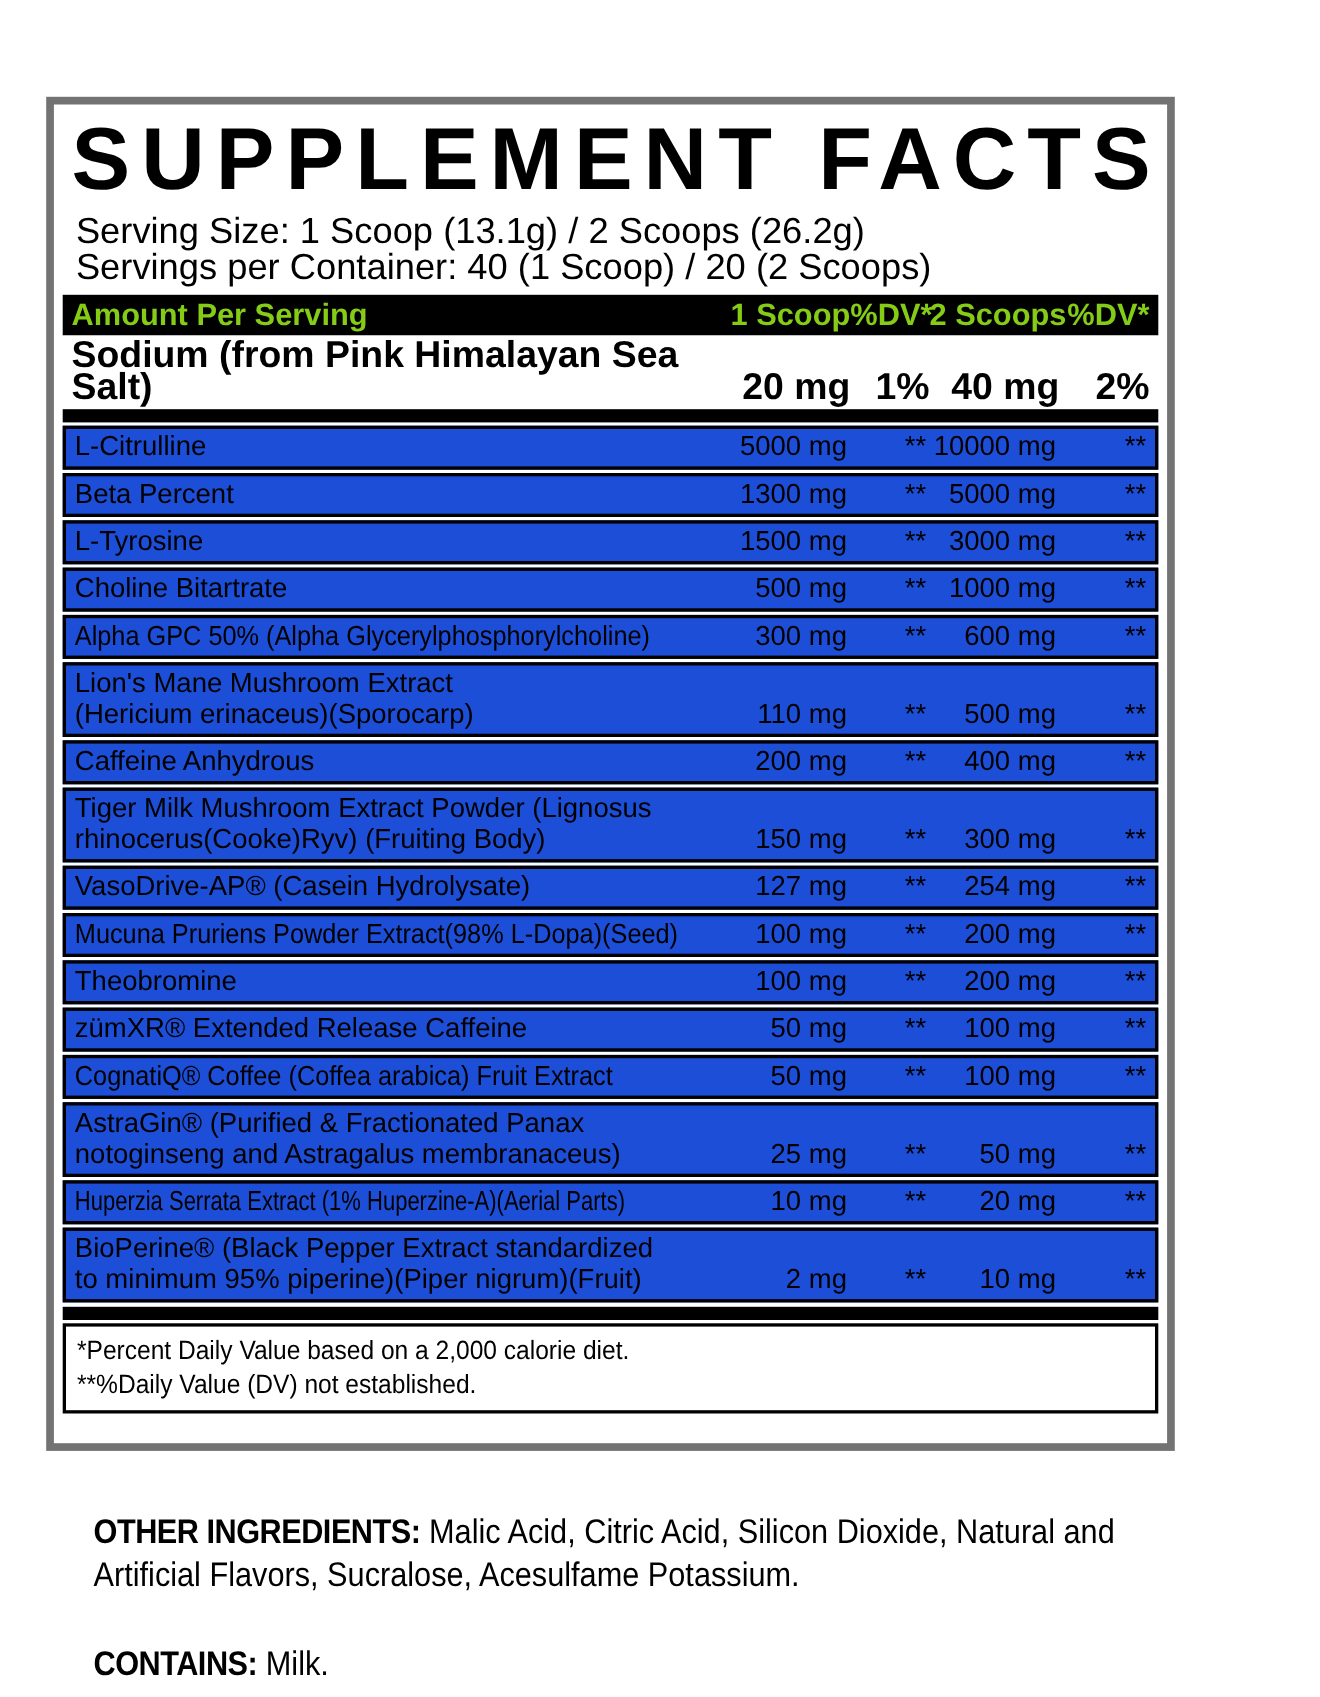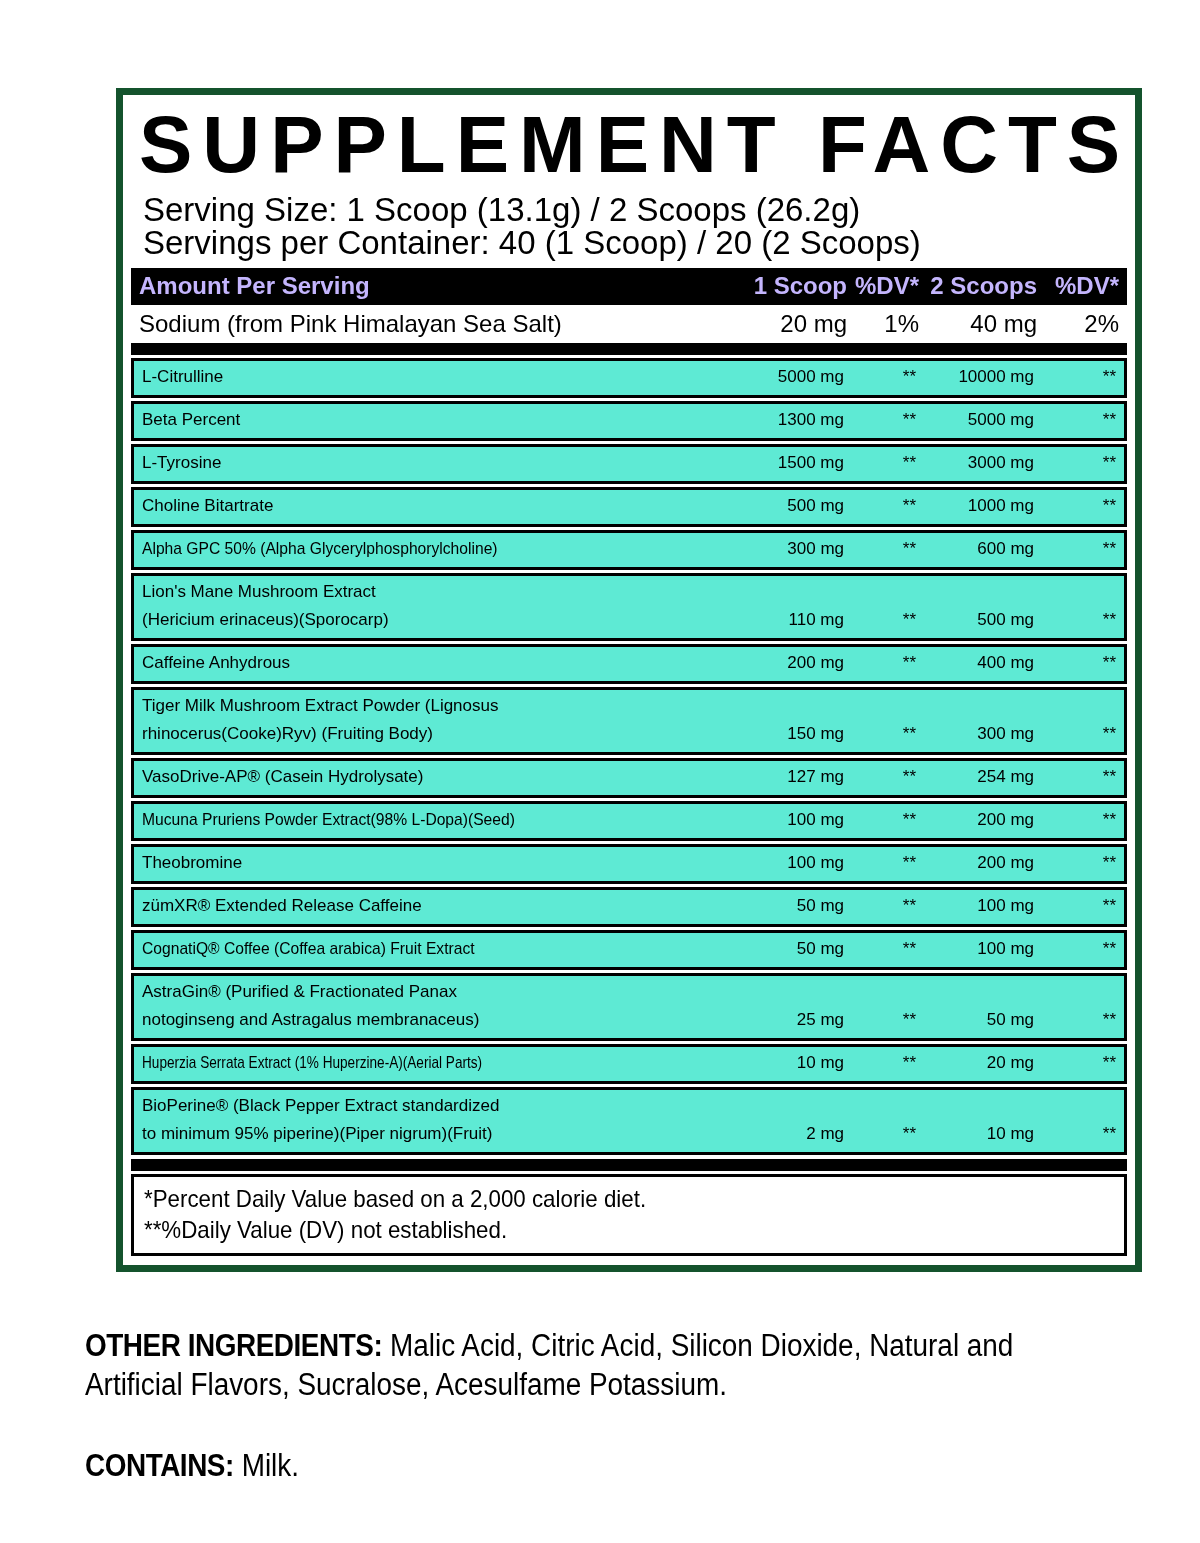--- a/index.html
+++ b/index.html
@@ -6,24 +6,24 @@
   html, body {
     margin: 0; padding: 0;
     width: 1200px; height: 1543px;
     background: #ffffff;
     color: #000000;
     font-family: "Liberation Sans", sans-serif;
     overflow: hidden;
   }
   .panel {
     width: 1026px;
-    margin: 88px 0 0 116px;
-    border: 7px solid #14532d;
+    margin: 88px 0 0 42px;
+    border: 7px solid #737373;
     background: #fff;
-    padding: 6px 8px 9px 8px;
+    padding: 6px 8px 27px 8px;
   }
   .panel-title {
     margin: 4px 0 8px 8px;
     font-size: 80px;
     font-weight: bold;
     letter-spacing: 10px;
     line-height: 1.0;
     white-space: nowrap;
   }
   .serving-line {
@@ -33,44 +33,45 @@
   }
   .grid {
     display: grid;
     grid-template-columns: 1fr 115px 72px 118px 82px;
     align-items: end;
   }
   .grid > :first-child { min-width: 0; }
   .cell-r { text-align: right; white-space: nowrap; }
   .col-header {
     background: #000;
-    color: #c4b5fd;
+    color: #84cc16;
     font-weight: bold;
-    font-size: 24px;
+    font-size: 28px;
     line-height: 28px;
     padding: 4px 8px 5px 8px;
     margin-top: 9px;
   }
   .sodium-row {
-    font-size: 24px;
+    font-size: 34px;
     line-height: 29px;
     padding: 4px 8px 5px 8px;
     background: #fff;
+    font-weight: bold;
   }
   .sep-bar {
     height: 12px;
     background: #000;
   }
   .row {
     border: 3px solid #000;
     margin-top: 3px;
     padding: 2px 8px 4px 8px;
-    font-size: 17px;
+    font-size: 25px;
     line-height: 28px;
-    background: #5eead4;
+    background: #1d4ed8;
   }
   .row .name { white-space: pre-line; overflow: visible; }
   .name.tight {
     white-space: nowrap;
     transform: scaleX(0.92);
     transform-origin: 0 50%;
   }
   .name.condensed {
     white-space: nowrap;
     transform: scaleX(0.80);

